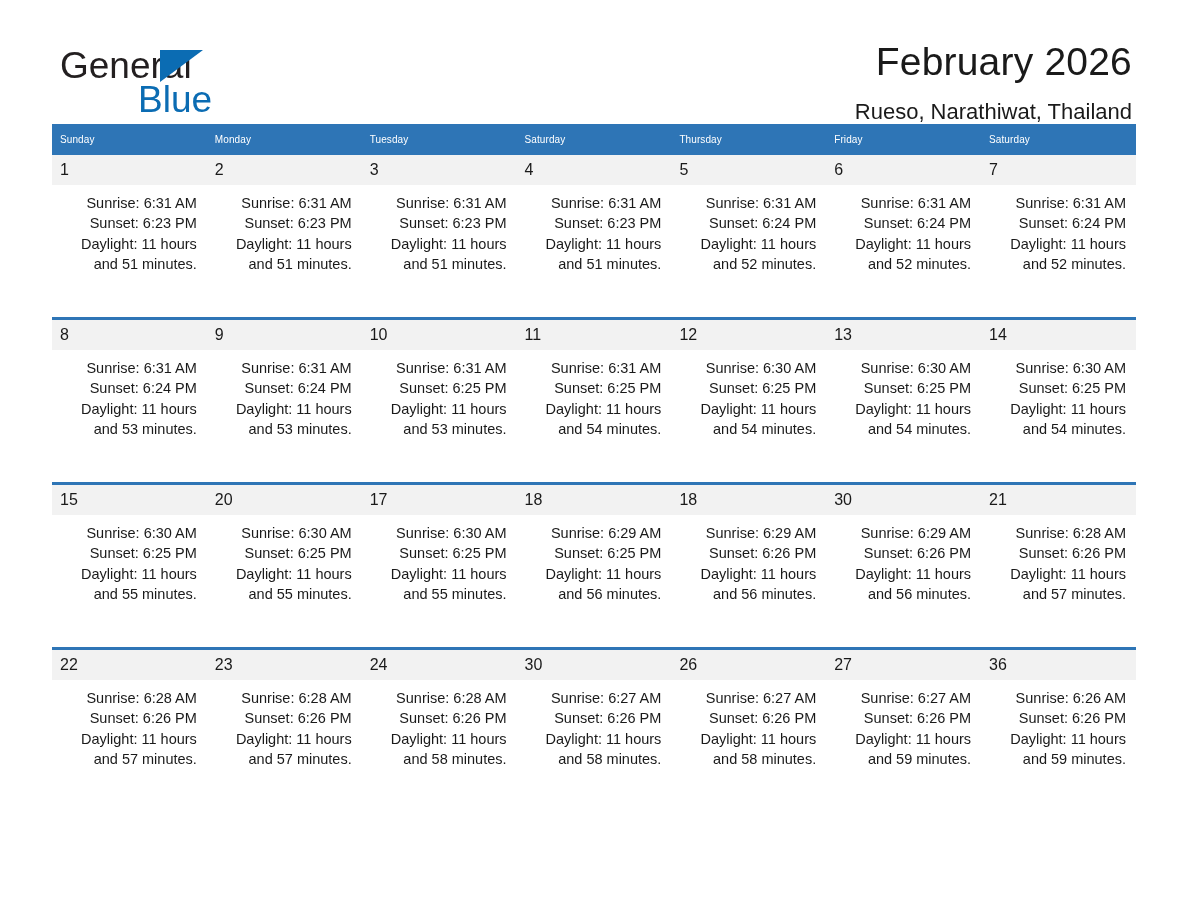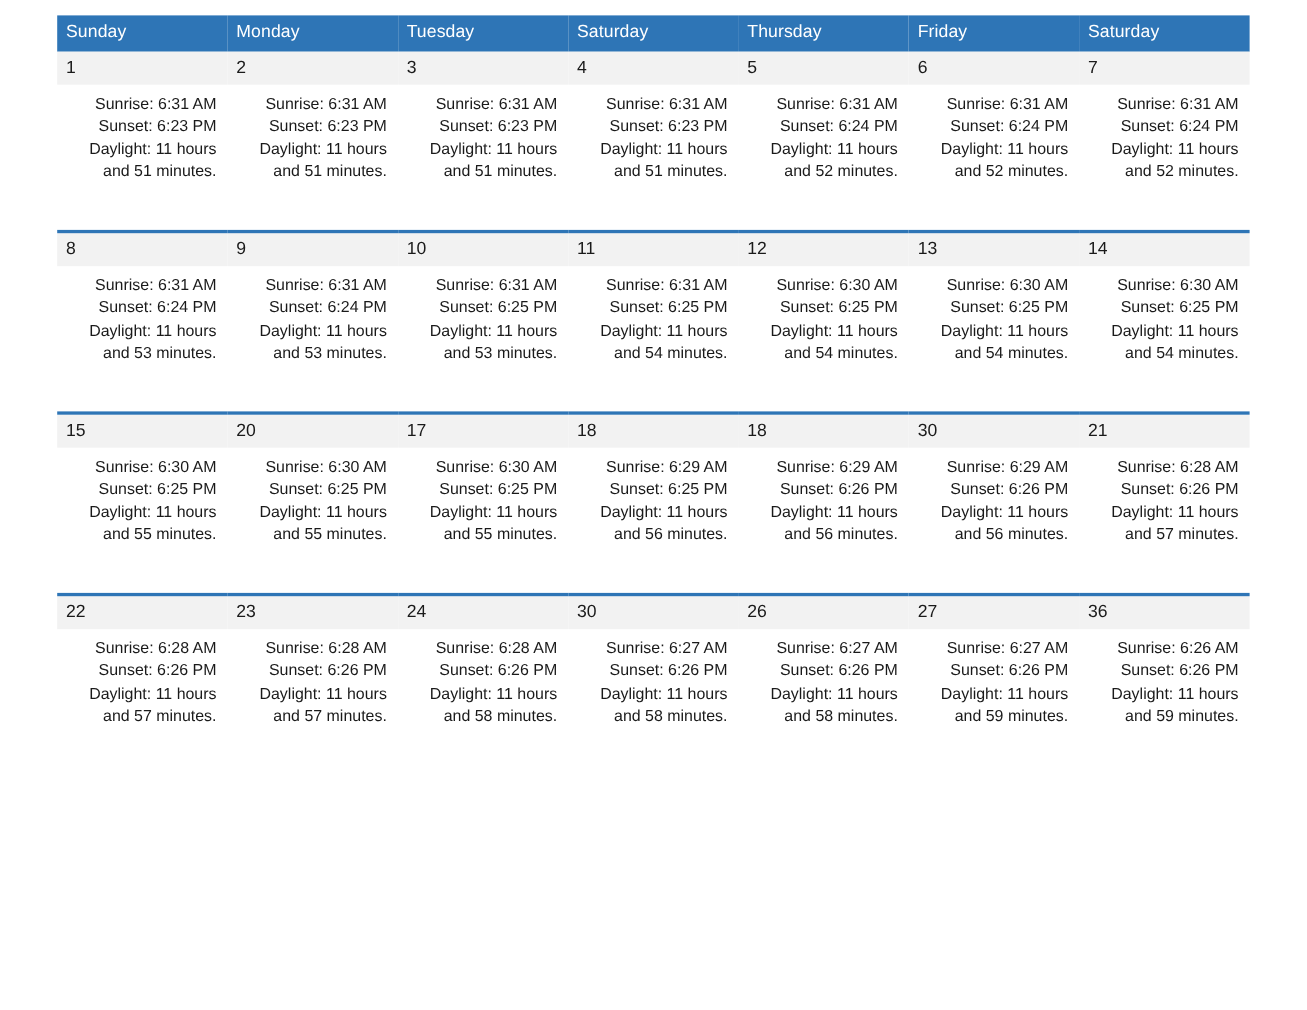--- a/index.html
+++ b/index.html
@@ -86,21 +86,21 @@
   
   .calendar {
     margin-top: 14px;
     width: 1084px;
     border-collapse: collapse;
     table-layout: fixed;
   }
   .calendar th {
     background: #2e75b6;
     color: #ffffff;
-    font-size: 16px;
+    font-size: 10px;
     font-weight: normal;
     text-align: left;
     padding: 7px 0 8px 8px;
     height: 16px;
     letter-spacing: 0.1px;
     margin-top: 40px;
   }
   .week-row > td {
     vertical-align: top;
     padding: 0;
@@ -129,20 +129,34 @@
   }
   .info .daylight {
     white-space: normal;
   }
 </style>
 </head>
 <body>
 
 <div class="page">
 
+  <div class="header">
+
+    <div class="logo">
+      <span class="logo-general">General</span>
+      <span class="logo-tri"></span>
+      <span class="logo-blue">Blue</span>
+    </div>
+
+    <div class="title-block">
+      <h1 class="month-title">February 2026</h1>
+      <div class="location">Rueso, Narathiwat, Thailand</div>
+    </div>
+
+  </div>
 
   <table class="calendar">
     <thead>
       <tr>
         <th>Sunday</th>
         <th>Monday</th>
         <th>Tuesday</th>
         <th>Saturday</th>
         <th>Thursday</th>
         <th>Friday</th>

